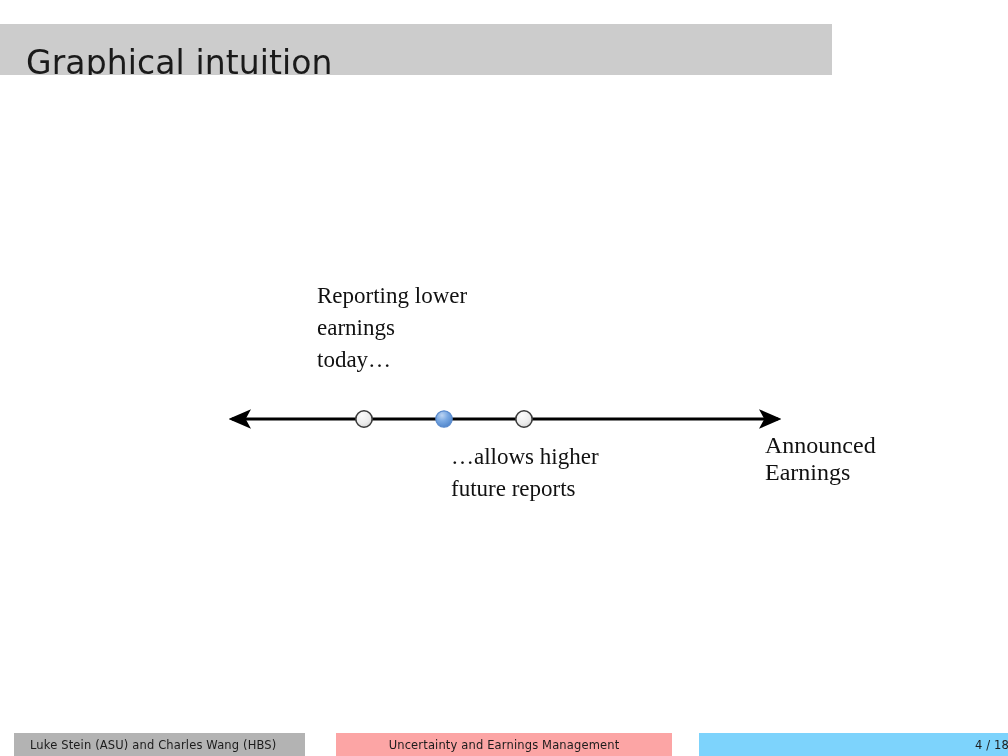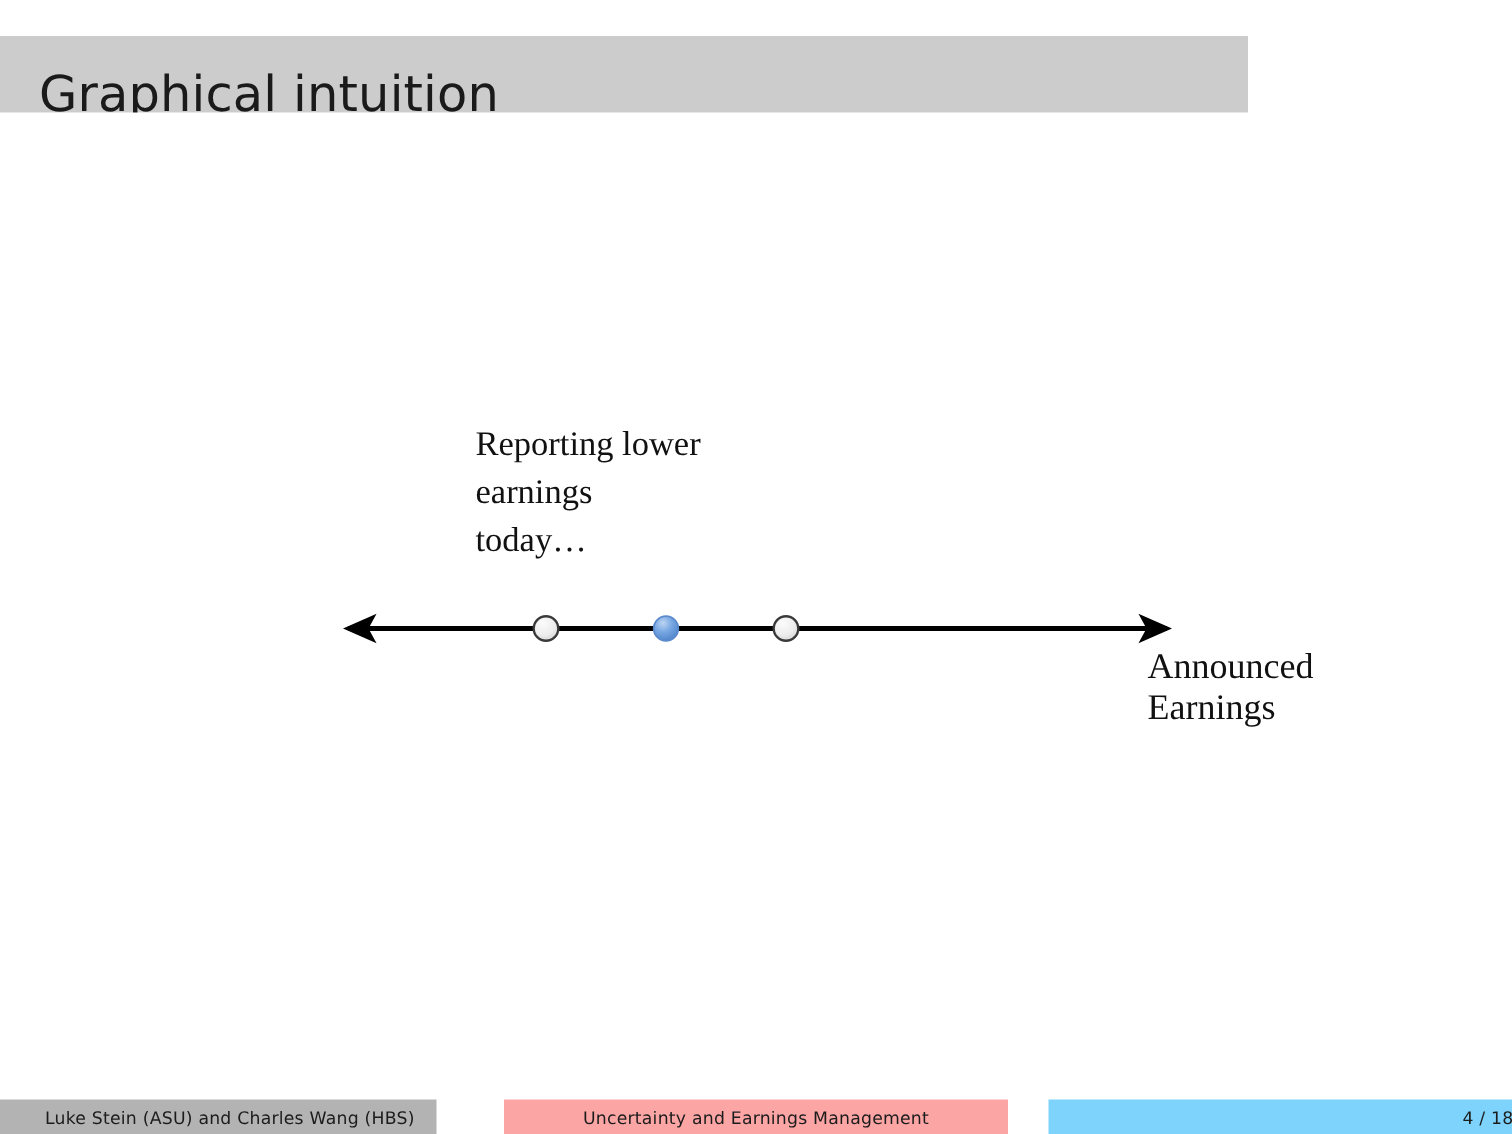--- a/index.html
+++ b/index.html
@@ -98,25 +98,25 @@
     display: flex;
     align-items: center;
     font-family: "DejaVu Sans", sans-serif;
     font-size: 11.5px;
     color: #1c1c1c;
     letter-spacing: 0.15px;
     white-space: nowrap;
     overflow: hidden;
   }
   #footer-authors {
-    left: 0;
+    left: 14px;
     width: 291px;
     background: #b3b3b3;
     justify-content: flex-start;
-    padding-left: 30px;
+    padding-left: 16px;
     box-sizing: border-box;
   }
   #footer-subject {
     left: 336px;
     width: 336px;
     background: #fca5a5;
     justify-content: center;
   }
   #footer-pagenum {
     left: 699px;
@@ -162,20 +162,22 @@
       </defs>
 
       <line x1="22" y1="24" x2="568" y2="24" stroke="#000000" stroke-width="3.2" marker-start="url(#arrow-left)" marker-end="url(#arrow-right)"></line>
 
       <circle cx="154" cy="24" r="8.2" fill="url(#grad-inactive)" stroke="#3a3a3a" stroke-width="1.6"></circle>
       <circle cx="234" cy="24" r="8.2" fill="url(#grad-active)" stroke="#5b8bcd" stroke-width="1.2"></circle>
       <circle cx="314" cy="24" r="8.2" fill="url(#grad-inactive)" stroke="#3a3a3a" stroke-width="1.6"></circle>
     </svg>
   </div>
 
+  <div class="serif-label" id="label-allows-higher">…allows higher
+future reports</div>
 
   <div class="serif-label" id="label-announced-earnings">Announced
 Earnings</div>
 
 </div>
 
 <div id="footer-bar">
   <div class="footer-seg" id="footer-authors">Luke Stein (ASU) and Charles Wang (HBS)</div>
   <div class="footer-seg" id="footer-subject">Uncertainty and Earnings Management</div>
   <div class="footer-seg" id="footer-pagenum">4 / 18</div>

